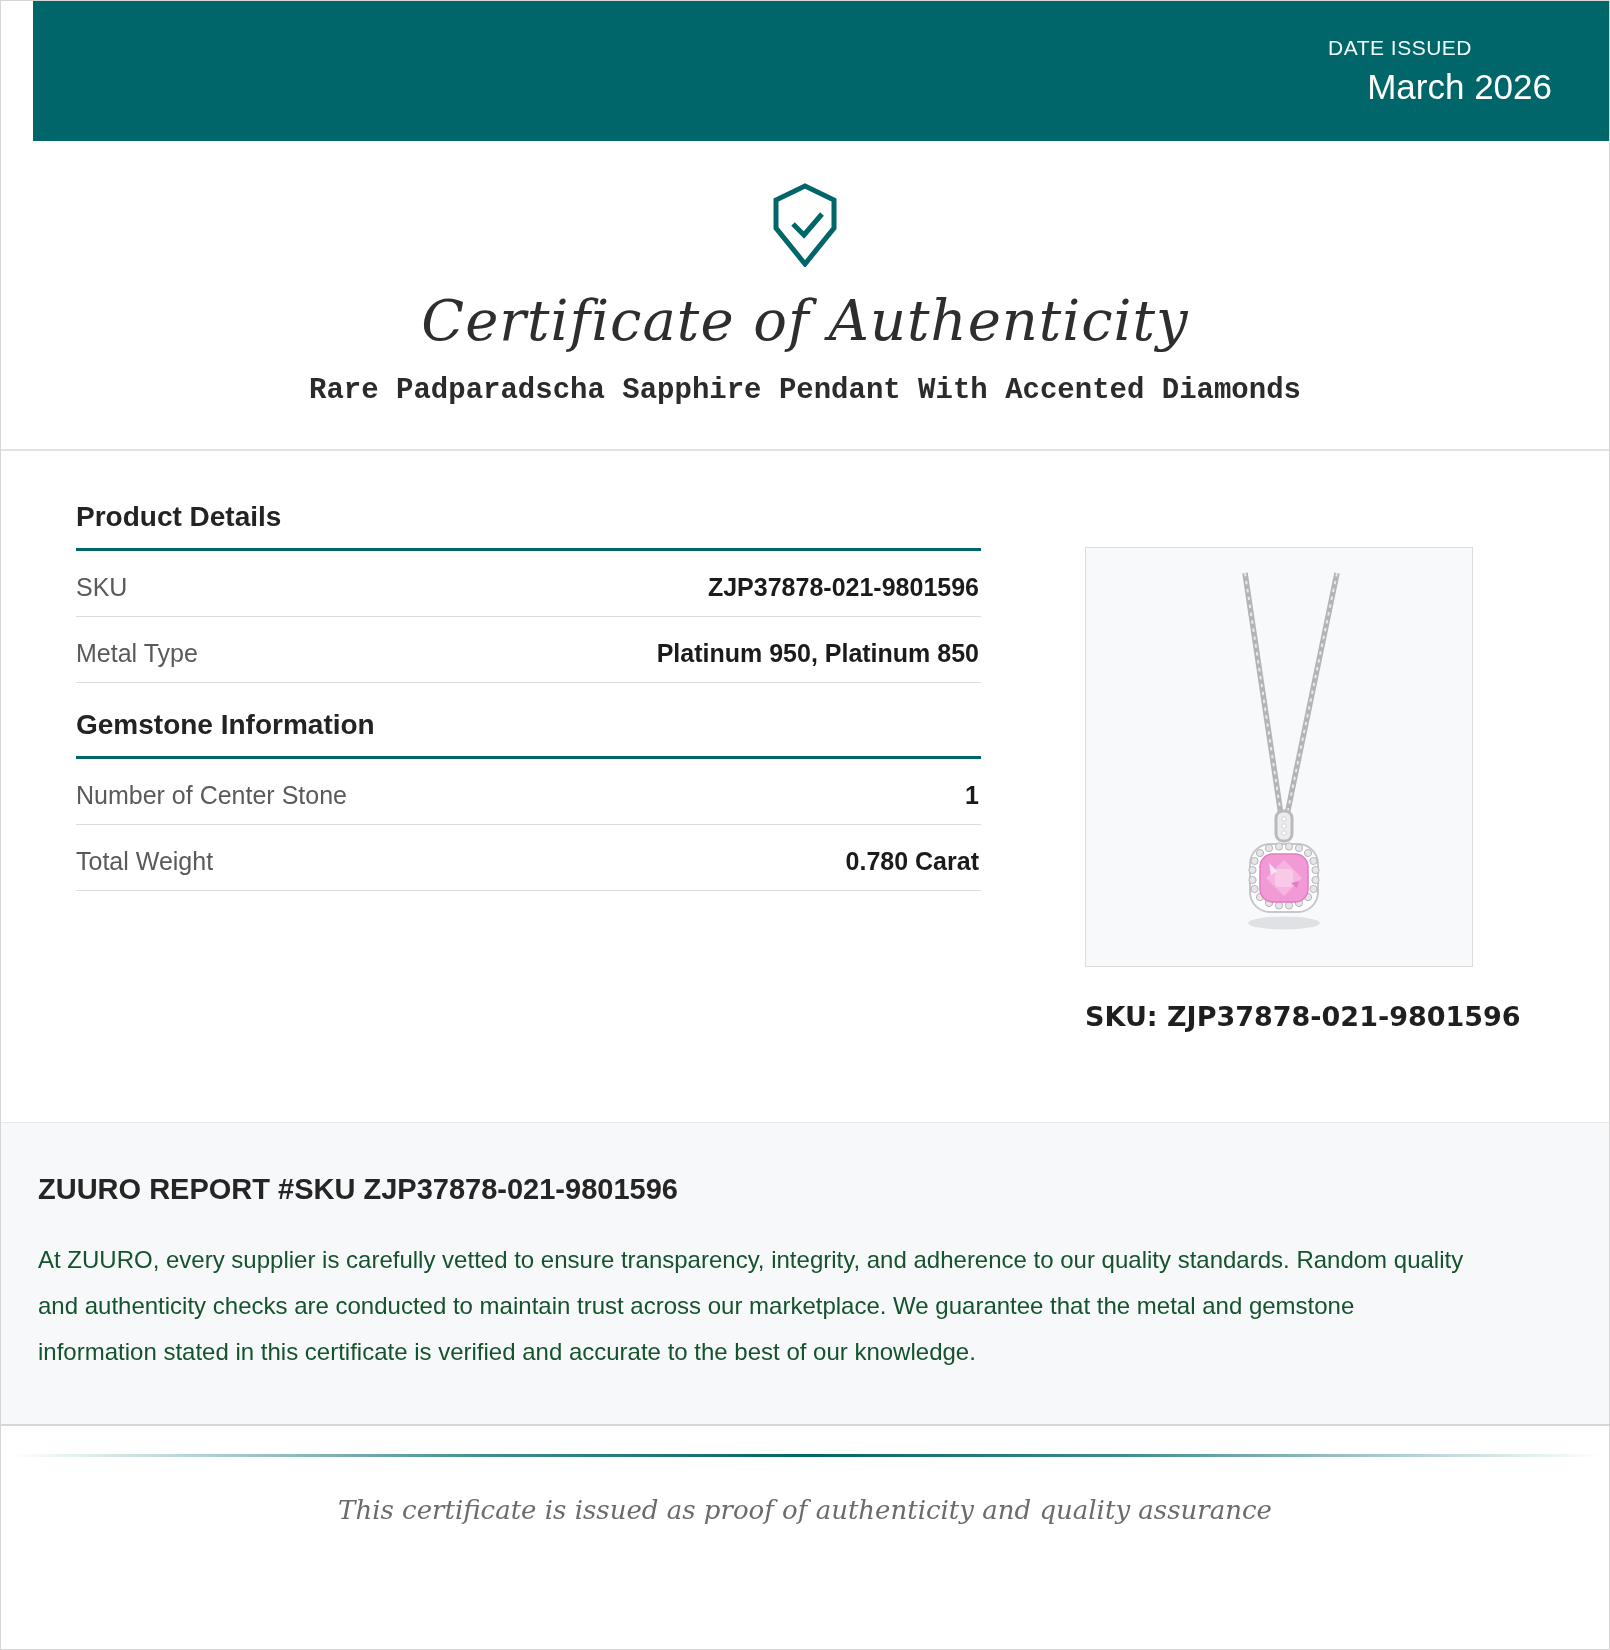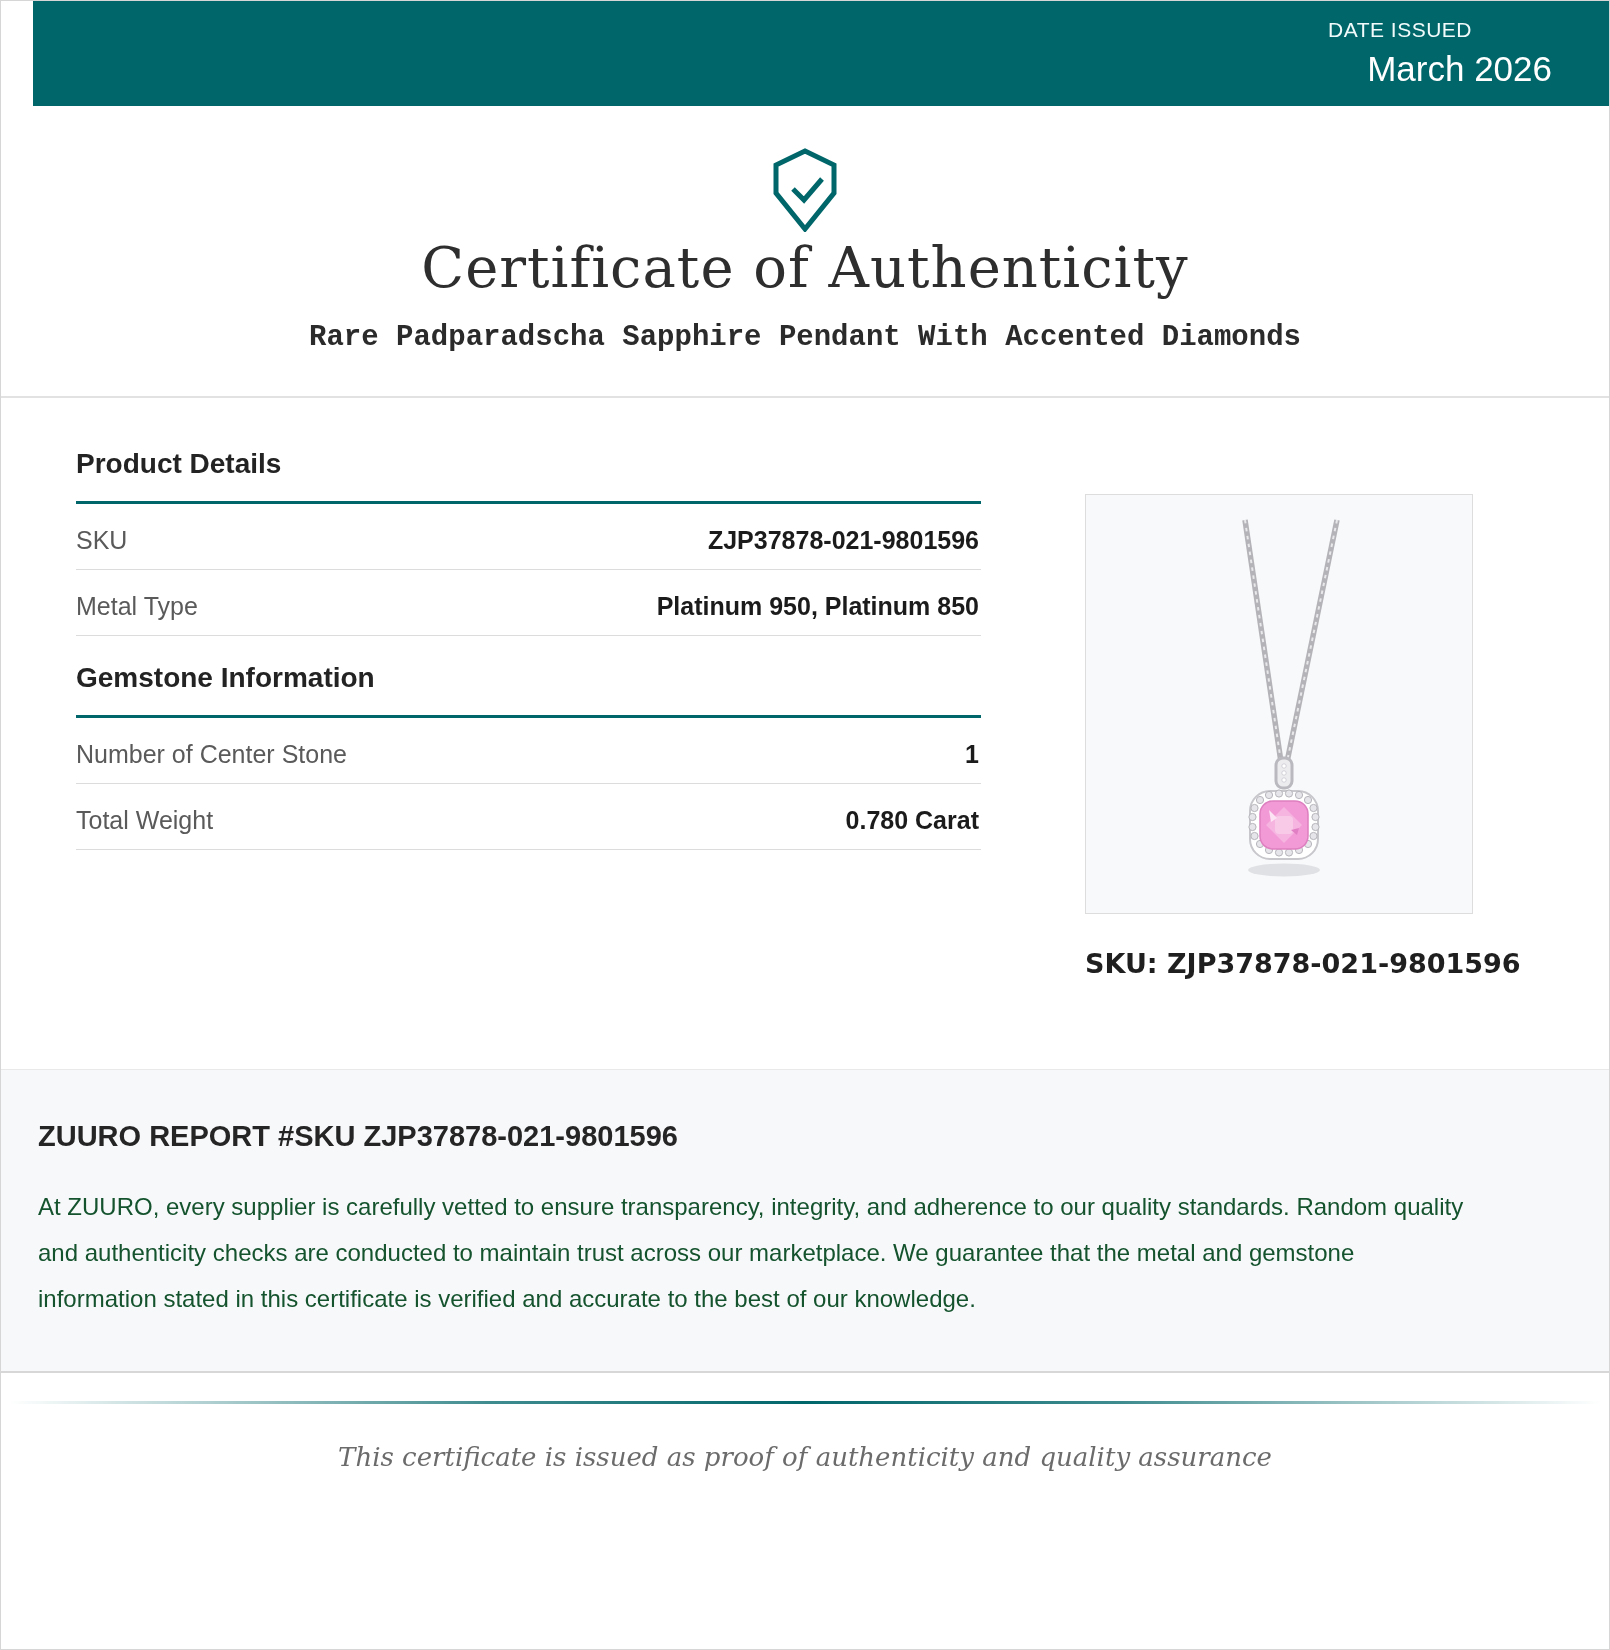--- a/index.html
+++ b/index.html
@@ -9,21 +9,21 @@
     margin: 0 auto;
     border: 1px solid #d6d6d6;
     font-family: "Liberation Sans", sans-serif;
     color: #222;
     overflow: hidden;
     position: relative;
   }
 
   
   .banner {
-    height: 105px;
+    height: 140px;
     background: #00666A;
     display: flex;
     flex-direction: column;
     justify-content: center;
     align-items: flex-end;
     padding-right: 57px;
     margin-left: 32px;
   }
   .banner .date-label {
     color: #f2fbfb;
@@ -40,24 +40,26 @@
 
   
   .hero {
     text-align: center;
     padding: 42px 0 40px;
     border-bottom: 2px solid #e2e2e2;
   }
   .hero .shield { display: inline-block; }
   .hero h1 {
     font-family: "DejaVu Serif", serif;
+    font-style: italic;
     font-weight: 500;
     font-size: 56px;
     line-height: 64px;
     color: #2e2e2e;
+    margin-top: 18px;
     letter-spacing: 1px;
   }
   .hero .subtitle {
     font-family: Liberation Mono, monospace;
     font-size: 29px;
     line-height: 36px;
     font-weight: bold;
     color: #2b2b2b;
     margin-top: 20px;
   }
@@ -73,21 +75,21 @@
     margin-left: 104px;
     margin-top: 46px;
     text-align: right;
   }
 
   h2.section-title {
     font-size: 28px;
     line-height: 32px;
     font-weight: bold;
     color: #232323;
-    padding-bottom: 21px;
+    padding-bottom: 15px;
     border-bottom: 3px solid #00666A;
   }
   h2.section-title.second { margin-top: 26px; }
 
   .spec-row {
     display: flex;
     justify-content: space-between;
     align-items: center;
     padding: 22px 2px 14px 0;
     border-bottom: 1px solid #dcdcdc;

